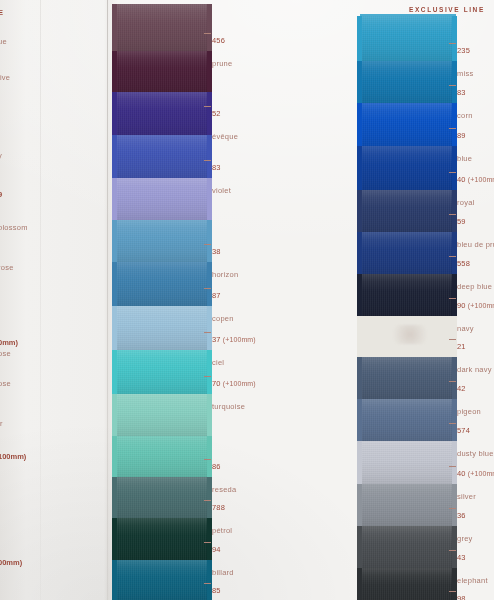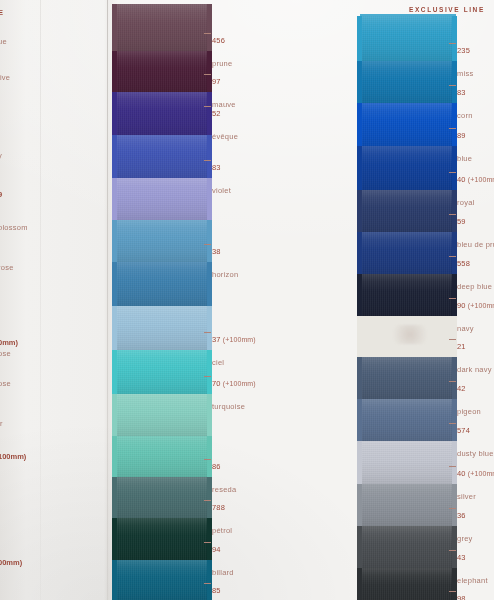--- a/index.html
+++ b/index.html
@@ -168,21 +168,20 @@
       <div class="ribbon" style="--c: #6b4a57;"></div>
       <div class="weave"></div>
       <div class="sheen"></div>
     </div>
     <div class="label" style="top: 30px;"><span class="tick"></span><span class="code">456</span><span class="name">prune</span></div>
     <div class="swatch" style="position: absolute; left: 0px; right: 0px; top: 51px; height: 41px;">
       <div class="ribbon" style="--c: #4b1f38;"></div>
       <div class="weave"></div>
       <div class="sheen"></div>
     </div>
-    <div class="label" style="top: 71px;"><span class="tick"></span><span class="code">97</span><span class="name">mauve</span></div>
     <div class="swatch" style="position: absolute; left: 0px; right: 0px; top: 92px; height: 43px;">
       <div class="ribbon" style="--c: #3b2d86;"></div>
       <div class="weave"></div>
       <div class="sheen"></div>
     </div>
     <div class="label" style="top: 103px;"><span class="tick"></span><span class="code">52</span><span class="name">évêque</span></div>
     <div class="swatch" style="position: absolute; left: 0px; right: 0px; top: 135px; height: 43px;">
       <div class="ribbon" style="--c: #4055b5;"></div>
       <div class="weave"></div>
       <div class="sheen"></div>
@@ -197,20 +196,21 @@
       <div class="ribbon" style="--c: #5c9dc4;"></div>
       <div class="weave"></div>
       <div class="sheen"></div>
     </div>
     <div class="label" style="top: 241px;"><span class="tick"></span><span class="code">38</span><span class="name">horizon</span></div>
     <div class="swatch" style="position: absolute; left: 0px; right: 0px; top: 262px; height: 44px;">
       <div class="ribbon" style="--c: #3d80ae;"></div>
       <div class="weave"></div>
       <div class="sheen"></div>
     </div>
+    <div class="label" style="top: 285px;"><span class="tick"></span><span class="code">87</span><span class="name">copen</span></div>
     <div class="swatch" style="position: absolute; left: 0px; right: 0px; top: 306px; height: 44px;">
       <div class="ribbon" style="--c: #9bc2da;"></div>
       <div class="weave"></div>
       <div class="sheen"></div>
     </div>
     <div class="label" style="top: 329px;"><span class="tick"></span><span class="code">37</span><span class="extra"> (+100mm)</span><span class="name">ciel</span></div>
     <div class="swatch" style="position: absolute; left: 0px; right: 0px; top: 350px; height: 44px;">
       <div class="ribbon" style="--c: #45c5c8;"></div>
       <div class="weave"></div>
       <div class="sheen"></div>

